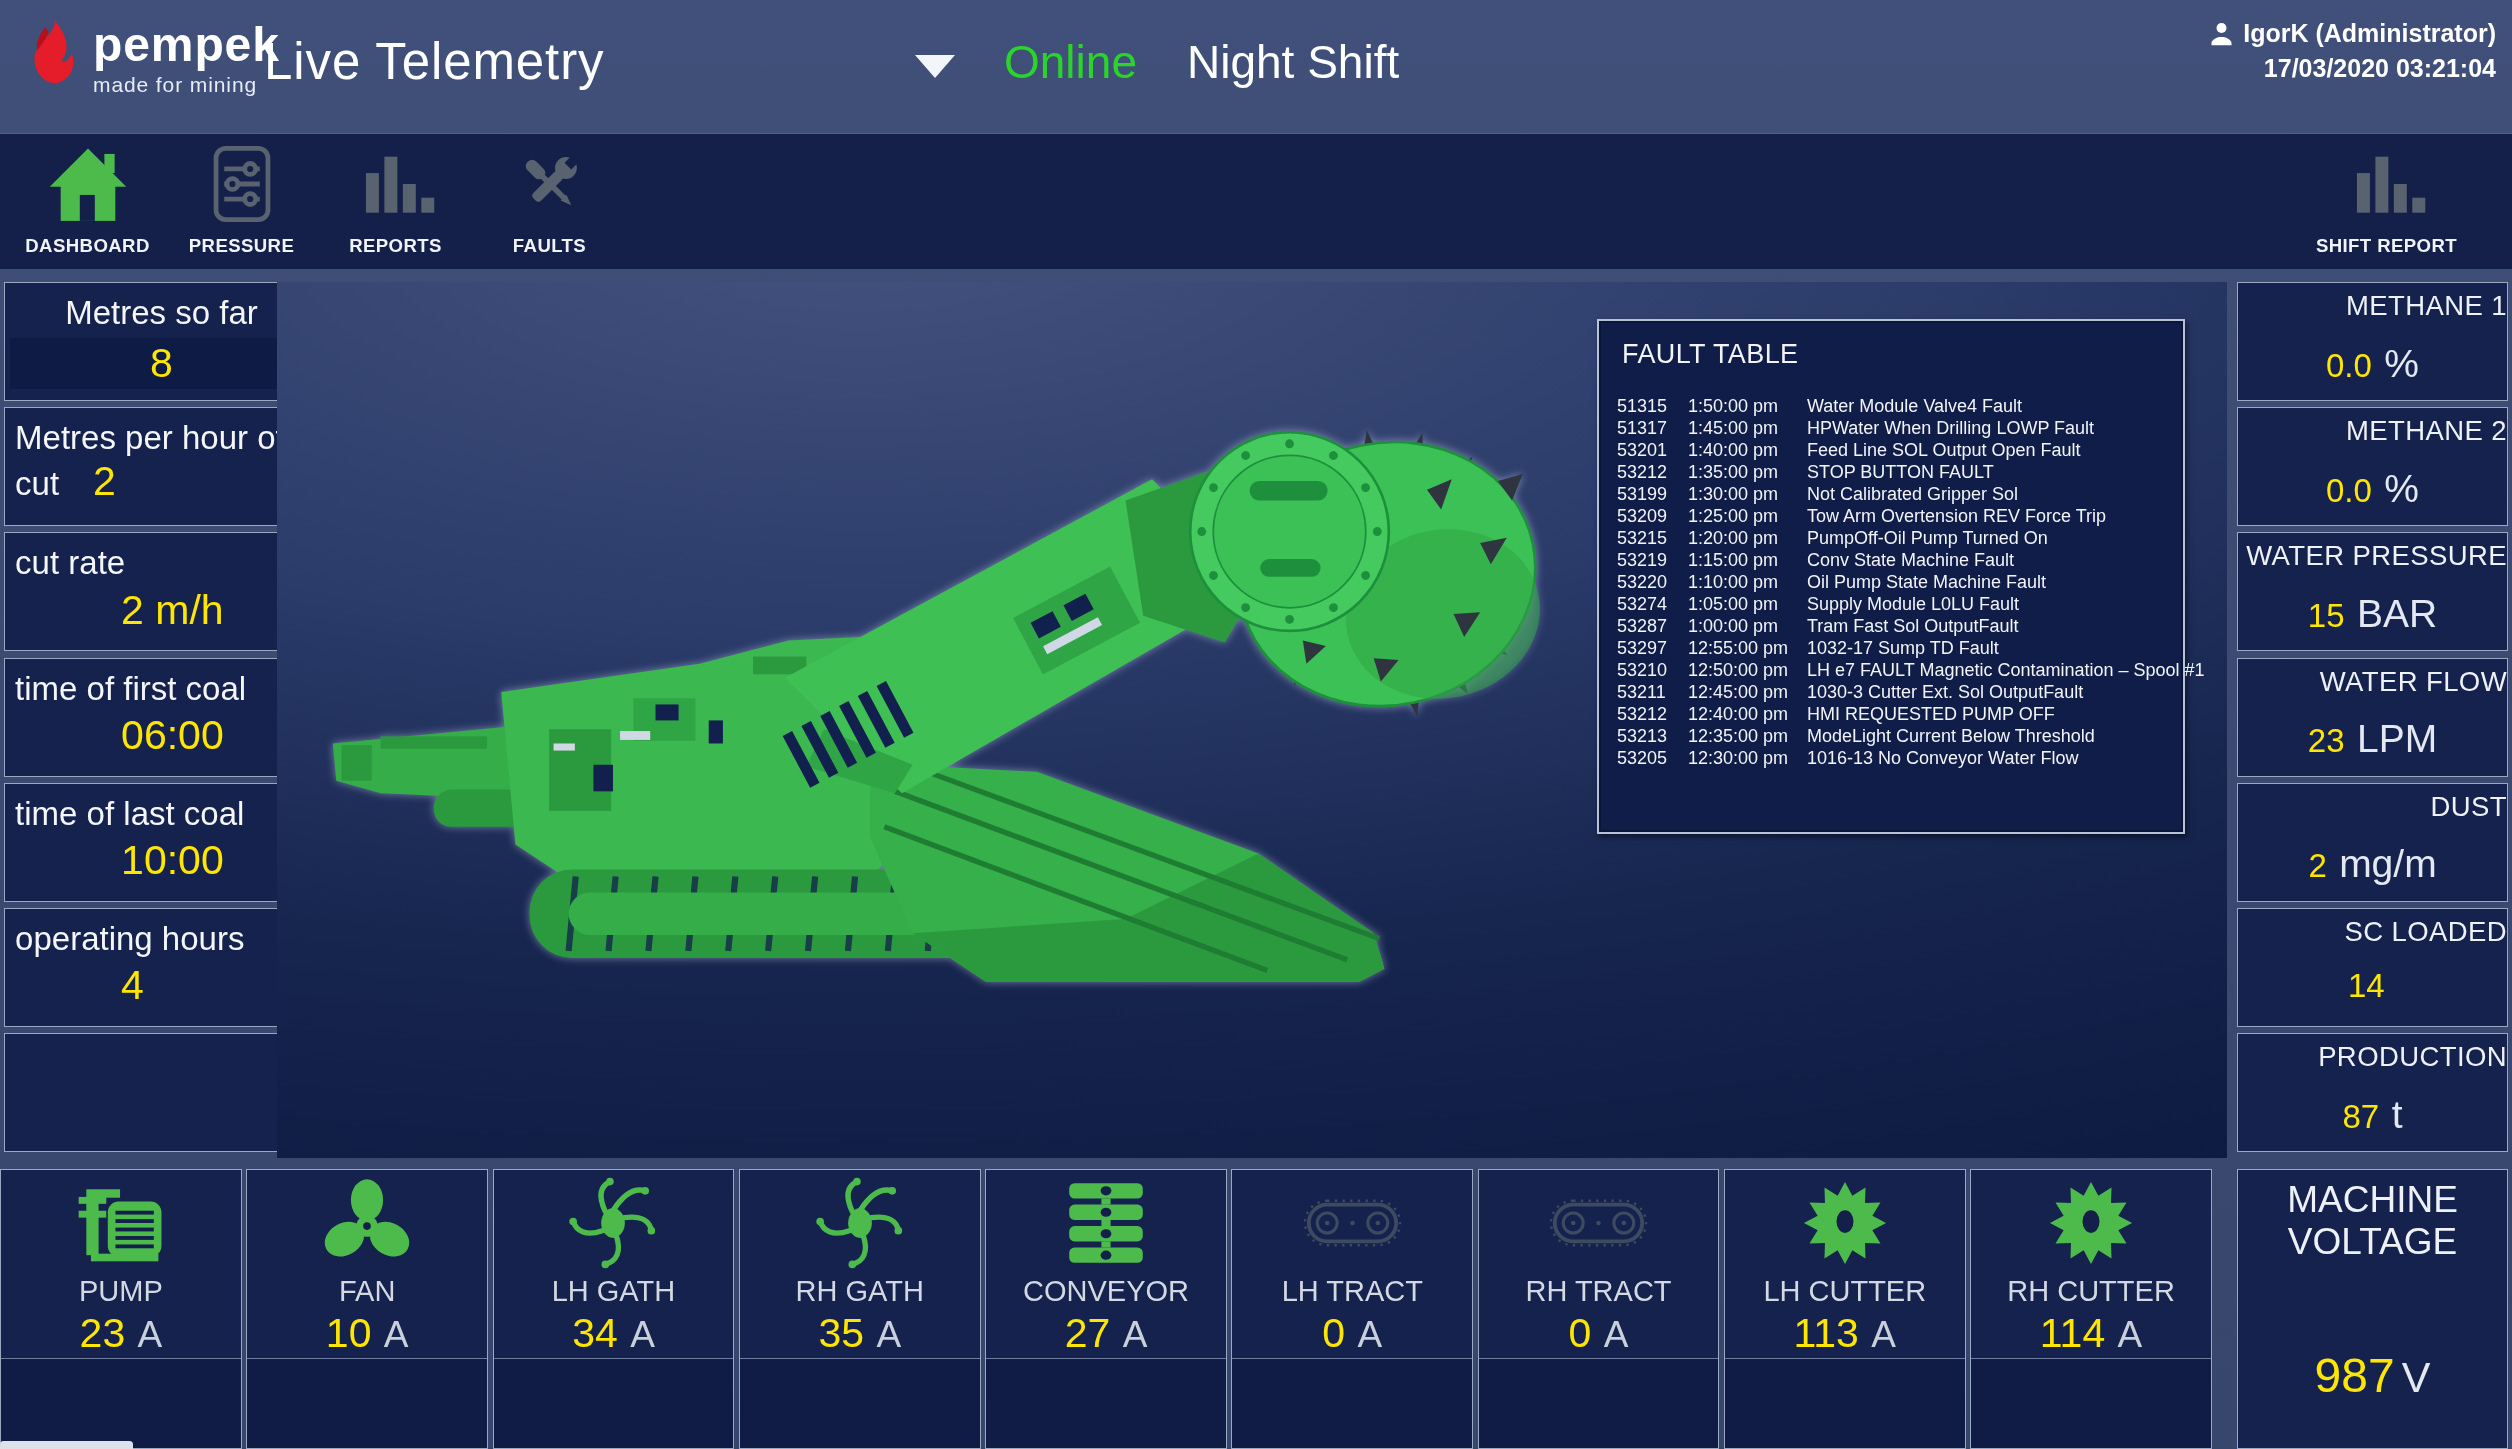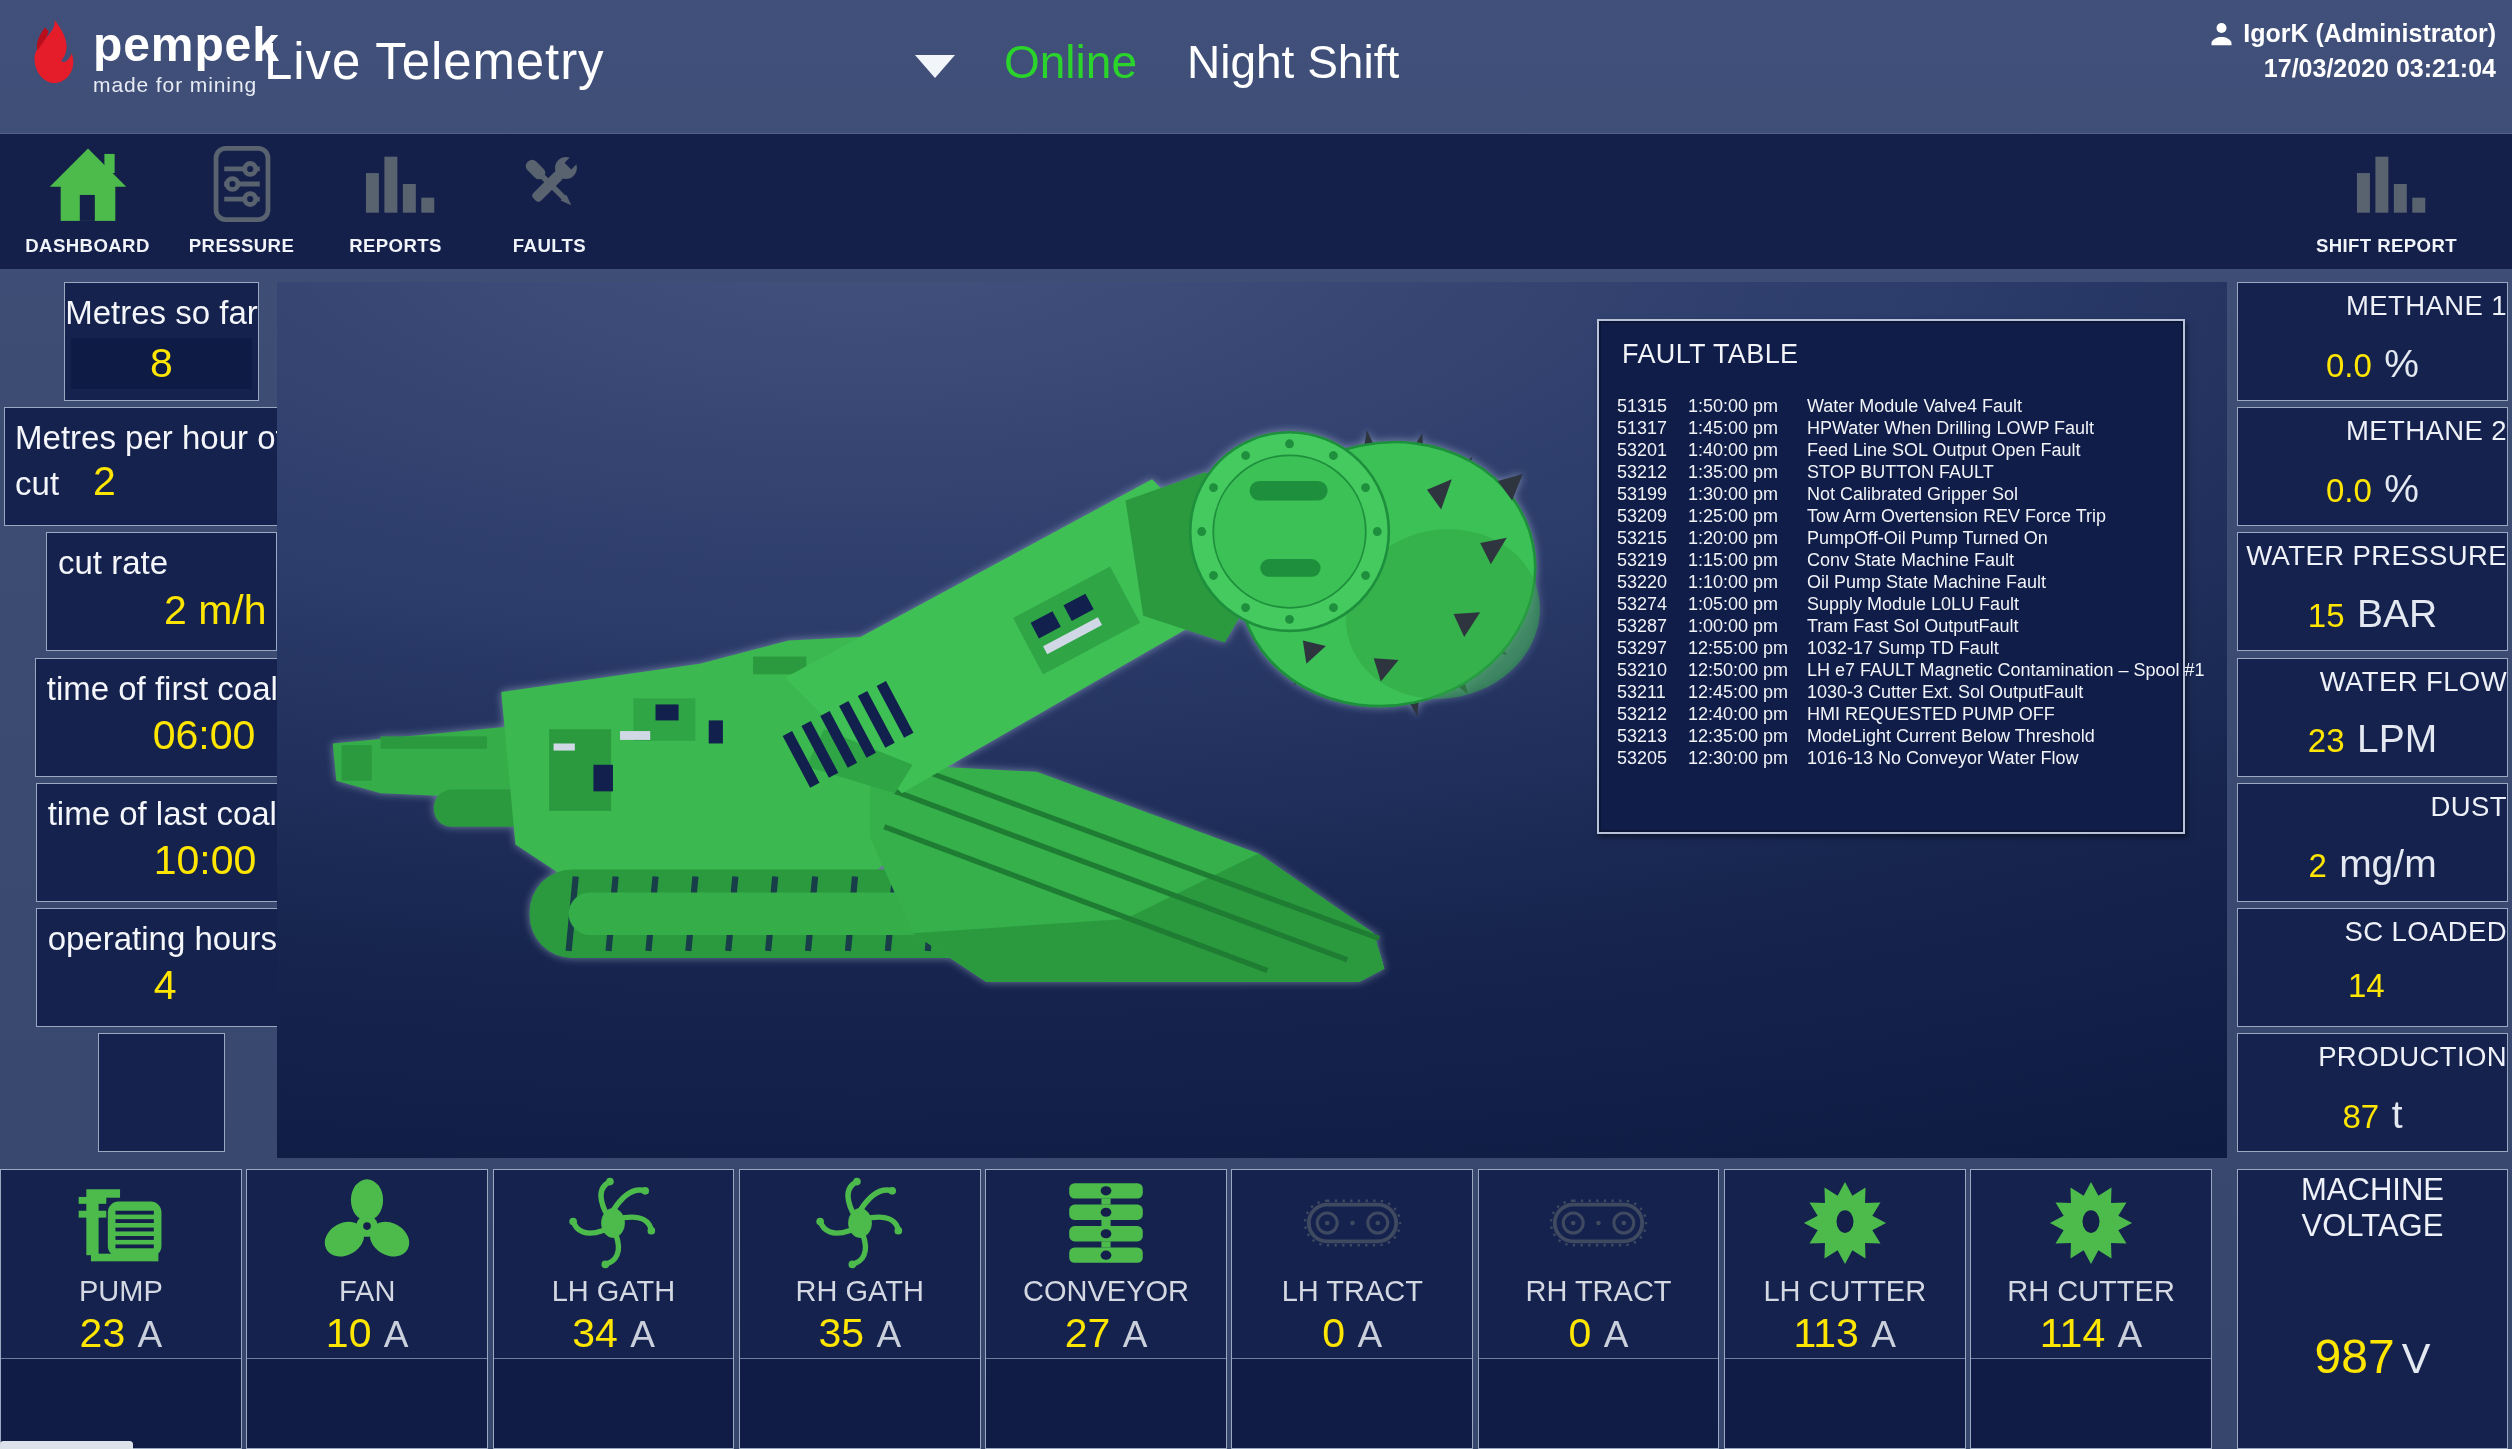--- a/index.html
+++ b/index.html
@@ -29,21 +29,21 @@
   .nav-item .n-icon svg{width:82px;height:82px;}
   .nav-item .n-label{display:block;font-size:18.6px;font-weight:bold;letter-spacing:0.4px;color:#f0f3f8;}
   .nav-item.active{color:#4cbb4c;}
   .nav-right{position:absolute;right:41px;top:0;}
   .nav-right .nav-item{float:none;margin-left:0;width:169px;}
 
   
   .tile{background:#15224e;border:1.8px solid #9aa8c2;box-sizing:border-box;position:relative;}
 
   
-  .left-col{position:absolute;left:3.5px;top:282px;width:316px;height:876px;display:flex;flex-direction:column;gap:6.2px;align-items:center;}
+  .left-col{position:absolute;left:3.5px;top:282px;width:316px;height:876px;display:flex;flex-direction:column;gap:6.2px;}
   .left-col .tile{height:119px;flex:none;padding:9px 9px 0 10.6px;color:#f4f6fa;}
   .lt-label{font-size:33px;line-height:41px;}
   .lt-value{font-size:41px;color:#ffe600;margin-top:3.5px;padding-left:106px;}
   .left-col div.tile:nth-of-type(1){text-align:center;padding-left:0;padding-right:0;}
   .left-col div.tile:nth-of-type(1) .lt-value{display:block;background:#0e1b45;margin:5.3px 5.3px 0 5.3px;padding:1.8px 0;text-align:center;}
   .left-col div.tile:nth-of-type(2) .lt-label{display:inline;}
   .left-col div.tile:nth-of-type(2) .lt-value{display:inline;padding-left:30px;}
 
   
   .right-col{position:absolute;left:2237px;top:282px;width:271px;height:876px;display:flex;flex-direction:column;gap:6.2px;}
@@ -73,21 +73,21 @@
   .equip-tile::after{content:"";position:absolute;left:0;right:0;top:188px;bottom:0;background:#101c45;border-top:0.9px solid #6d7da0;}
   .equip-tile.off .e-icon{color:#3f4a61;}
   .e-icon{display:block;height:98px;padding-top:7px;color:inherit;}
   .e-icon svg{height:92px;max-width:151px;}
   .e-label{display:block;font-size:29px;color:#d3d8e2;margin-top:0px;}
   .e-valuerow{display:flex;justify-content:center;align-items:baseline;gap:12.4px;margin-top:1.8px;}
   .e-value{font-size:41px;color:#ffe600;}
   .e-unit{font-size:37px;color:#c9cfdb;}
 
   .mv-tile{position:absolute;left:2237px;top:1169px;width:271px;height:280px;text-align:center;color:#eef1f7;}
-  .mv-label{font-size:31px;margin-top:2px;}
+  .mv-label{font-size:37px;margin-top:9px;}
   .mv-valuerow{margin-top:85px;display:flex;justify-content:center;align-items:baseline;gap:7px;}
   .mv-value{font-size:48px;color:#ffe600;}
   .mv-unit{font-size:43px;color:#e3e8f1;}
 
   .corner-sliver{position:absolute;left:0;top:1441px;width:133px;height:9px;background:#dde2ea;border-radius:3.5px 3.5px 0 0;}
 </style>
 </head>
 <body>
 
 <div class="screen">

